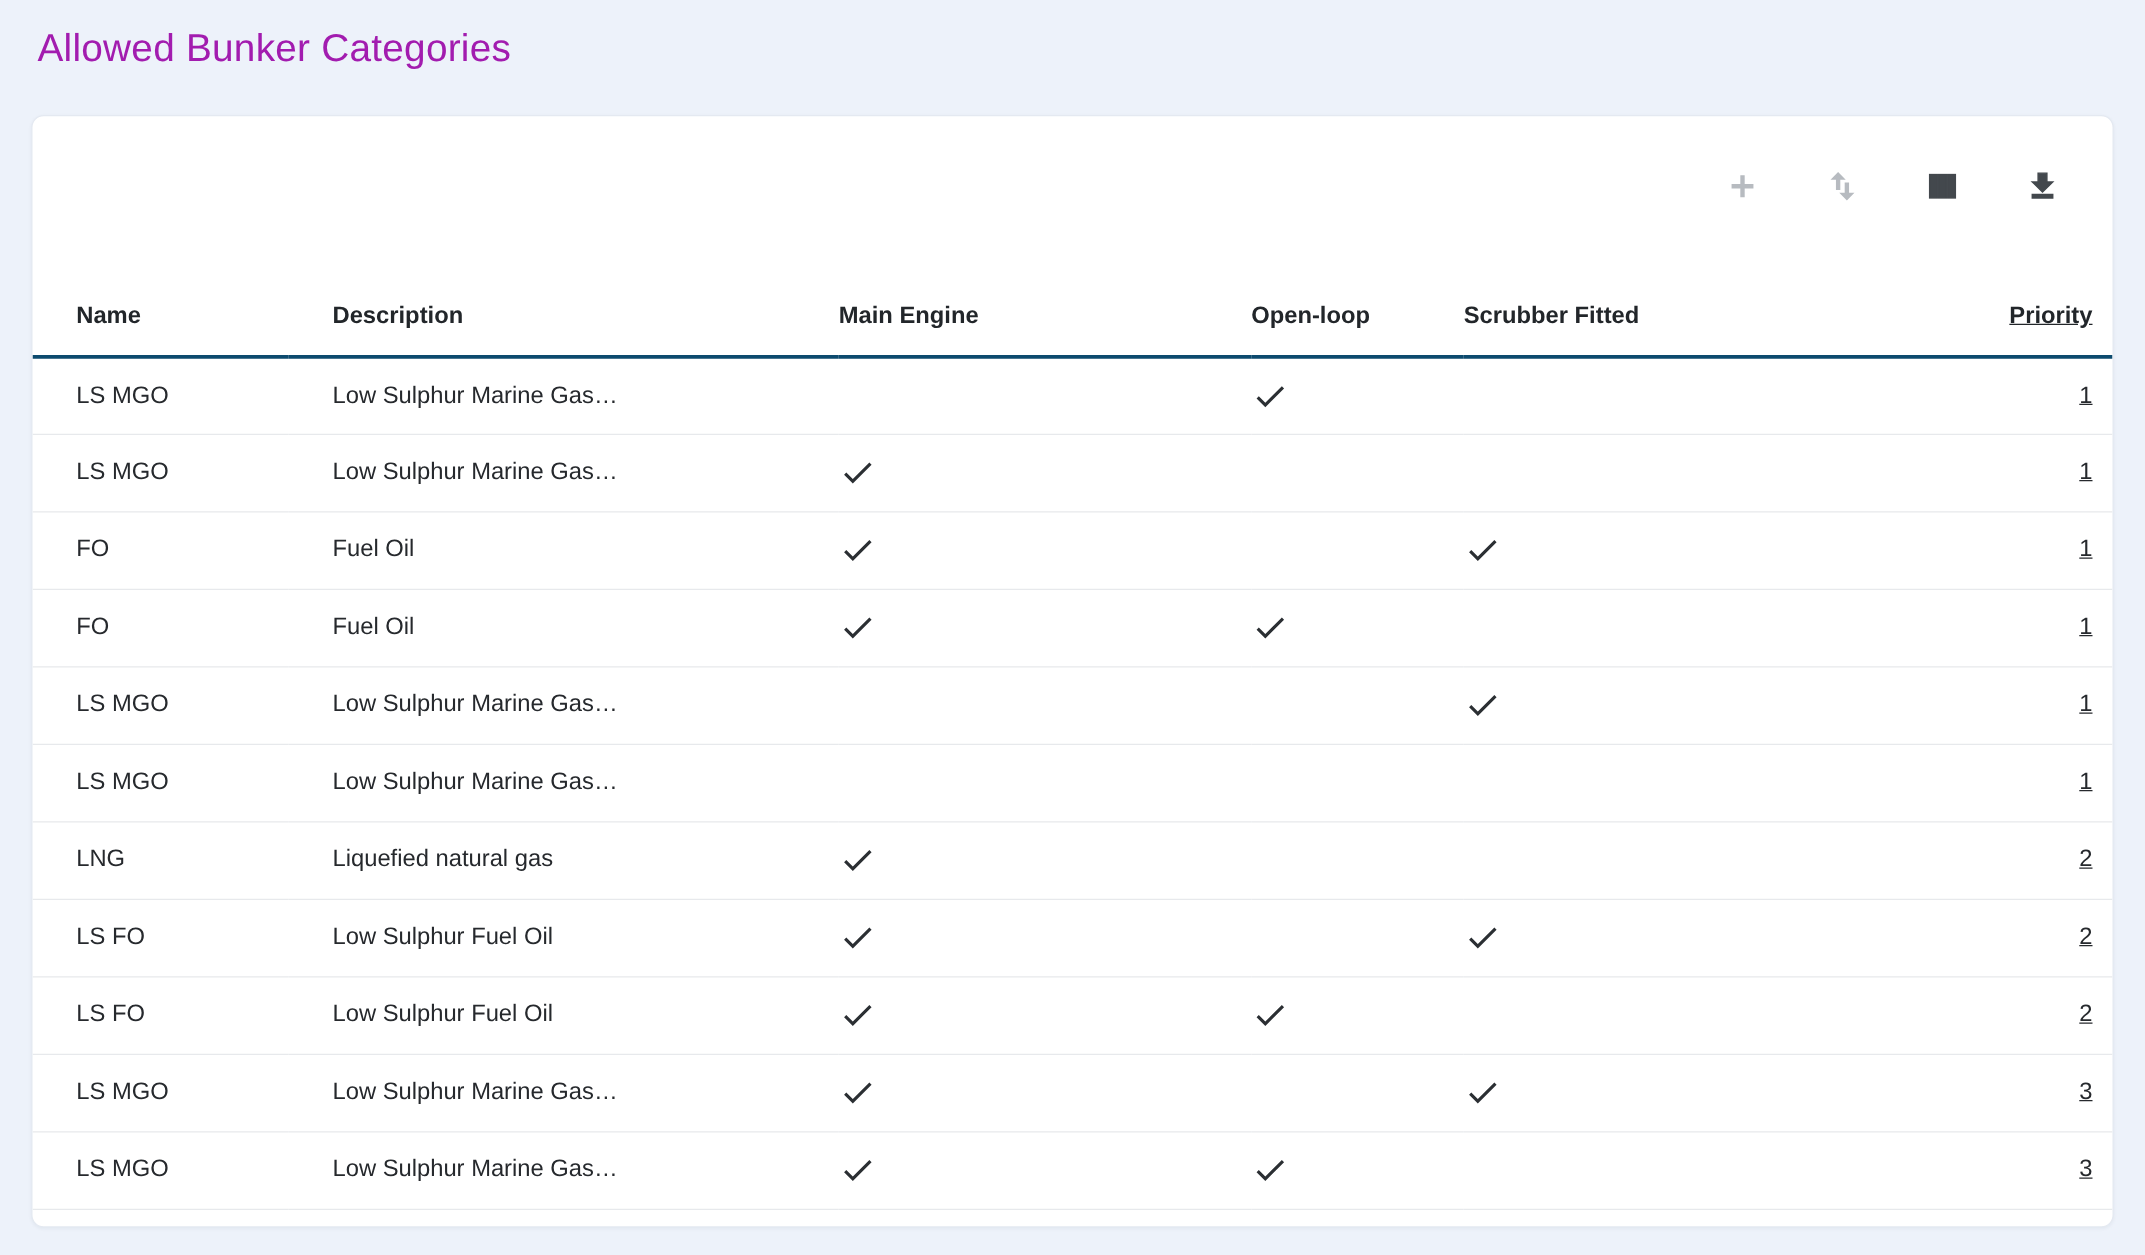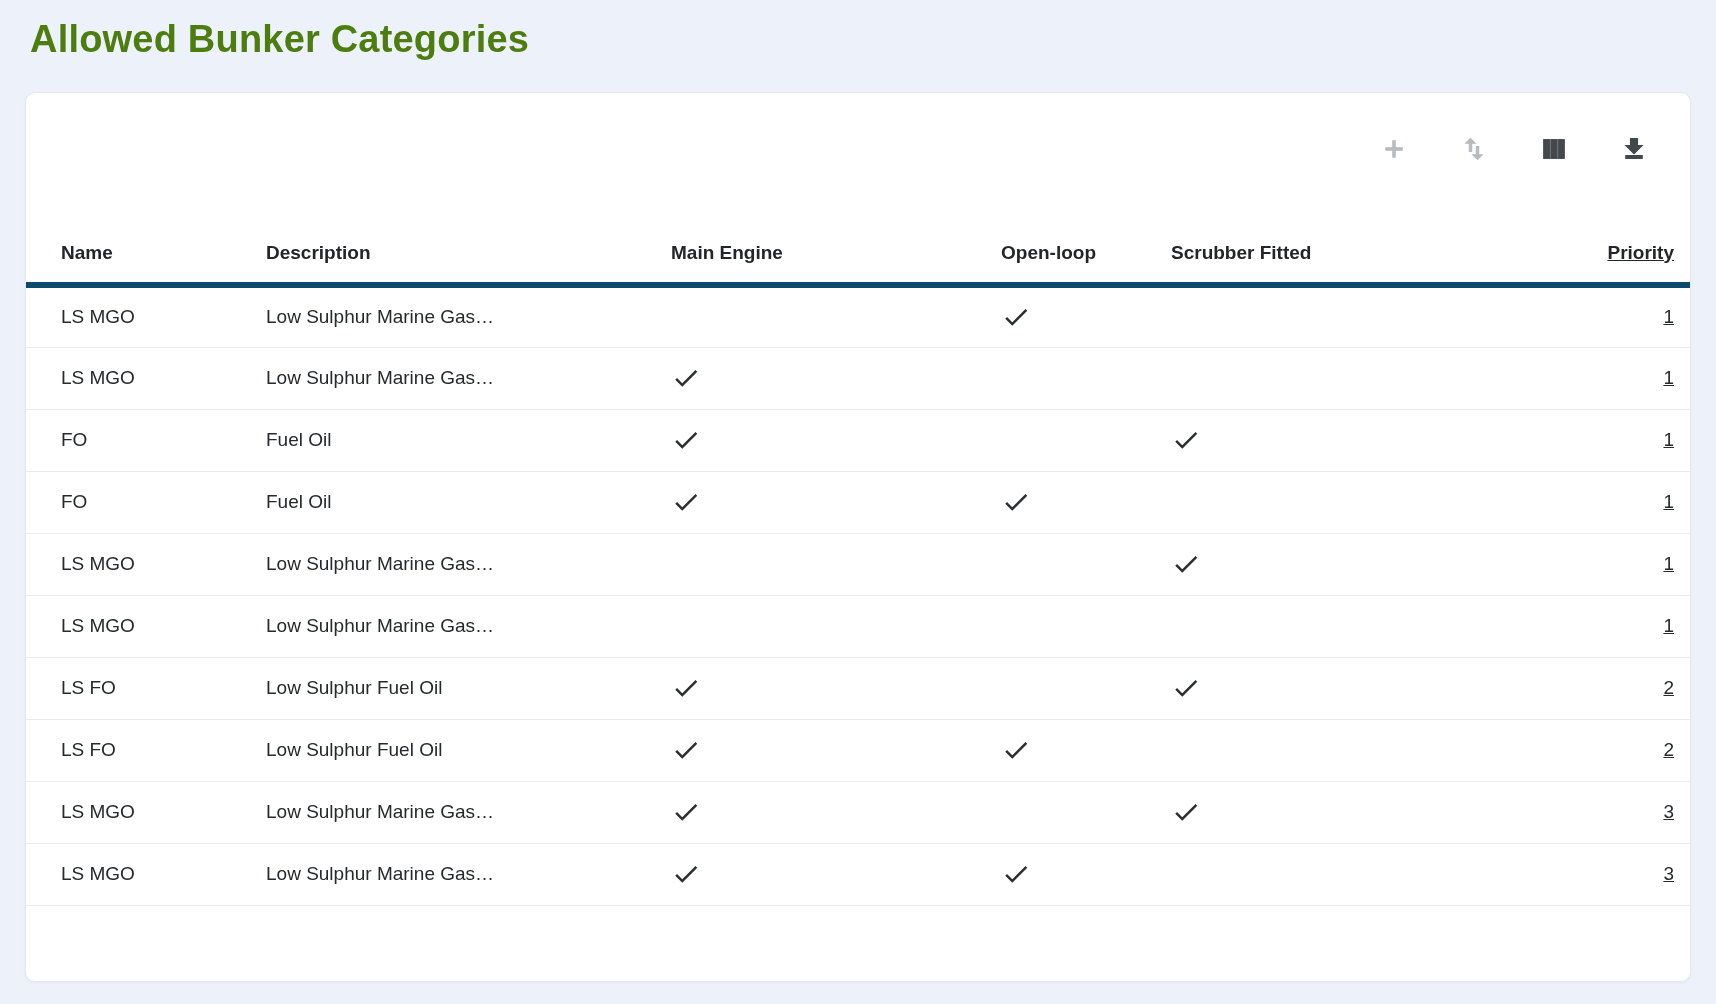--- a/index.html
+++ b/index.html
@@ -6,24 +6,24 @@
   html, body { width: 1716px; height: 1004px; }
   body {
     background: #edf2fa;
     font-family: "Liberation Sans", sans-serif;
     color: #22272c;
     overflow: hidden;
   }
   .page-title {
     margin: 0;
     padding: 20px 0 0 30px;
-    font-size: 38px;
+    font-size: 31px;
     line-height: 38px;
-    font-weight: 700;
-    color: #4d7c0f;
+    font-weight: 400;
+    color: #a21caf;
     letter-spacing: 0.2px;
   }
   .card {
     margin: 34px 25px 0 25px;
     height: 890px;
     background: #ffffff;
     border: 1px solid #e4e9f1;
     border-radius: 10px;
     box-shadow: 0 1px 3px rgba(20, 30, 50, 0.05);
     overflow: hidden;
@@ -55,21 +55,21 @@
   table {
     width: 100%;
     border-collapse: collapse;
     table-layout: fixed;
     font-size: 19px;
   }
   th {
     height: 62px;
     font-weight: 700;
     color: #22262a;
-    border-bottom: 6px solid #0c4a6e;
+    border-bottom: 3px solid #0c4a6e;
     vertical-align: middle;
     text-align: left;
   }
   td {
     height: 62px;
     border-bottom: 1px solid #e7e9ec;
     vertical-align: middle;
     color: #26292d;
   }
   .cell-left { text-align: left; padding-left: 35px; }
@@ -245,20 +245,38 @@
       </td>
       <td class="cell-center">
         
       </td>
       <td class="cell-center">
         
       </td>
       <td class="cell-right">1</td>
     </tr>
         <tr>
+      <td class="cell-left">LNG</td>
+      <td class="cell-left">Liquefied natural gas</td>
+      <td class="cell-center">
+        <span class="check">
+          <svg viewBox="0 0 24 24">
+                <path d="M9 16.17 4.83 12l-1.42 1.41L9 19 21 7l-1.41-1.41z"></path>
+              </svg>
+        </span>
+      </td>
+      <td class="cell-center">
+        
+      </td>
+      <td class="cell-center">
+        
+      </td>
+      <td class="cell-right">2</td>
+    </tr>
+        <tr>
       <td class="cell-left">LS FO</td>
       <td class="cell-left">Low Sulphur Fuel Oil</td>
       <td class="cell-center">
         <span class="check">
           <svg viewBox="0 0 24 24">
                 <path d="M9 16.17 4.83 12l-1.42 1.41L9 19 21 7l-1.41-1.41z"></path>
               </svg>
         </span>
       </td>
       <td class="cell-center">

